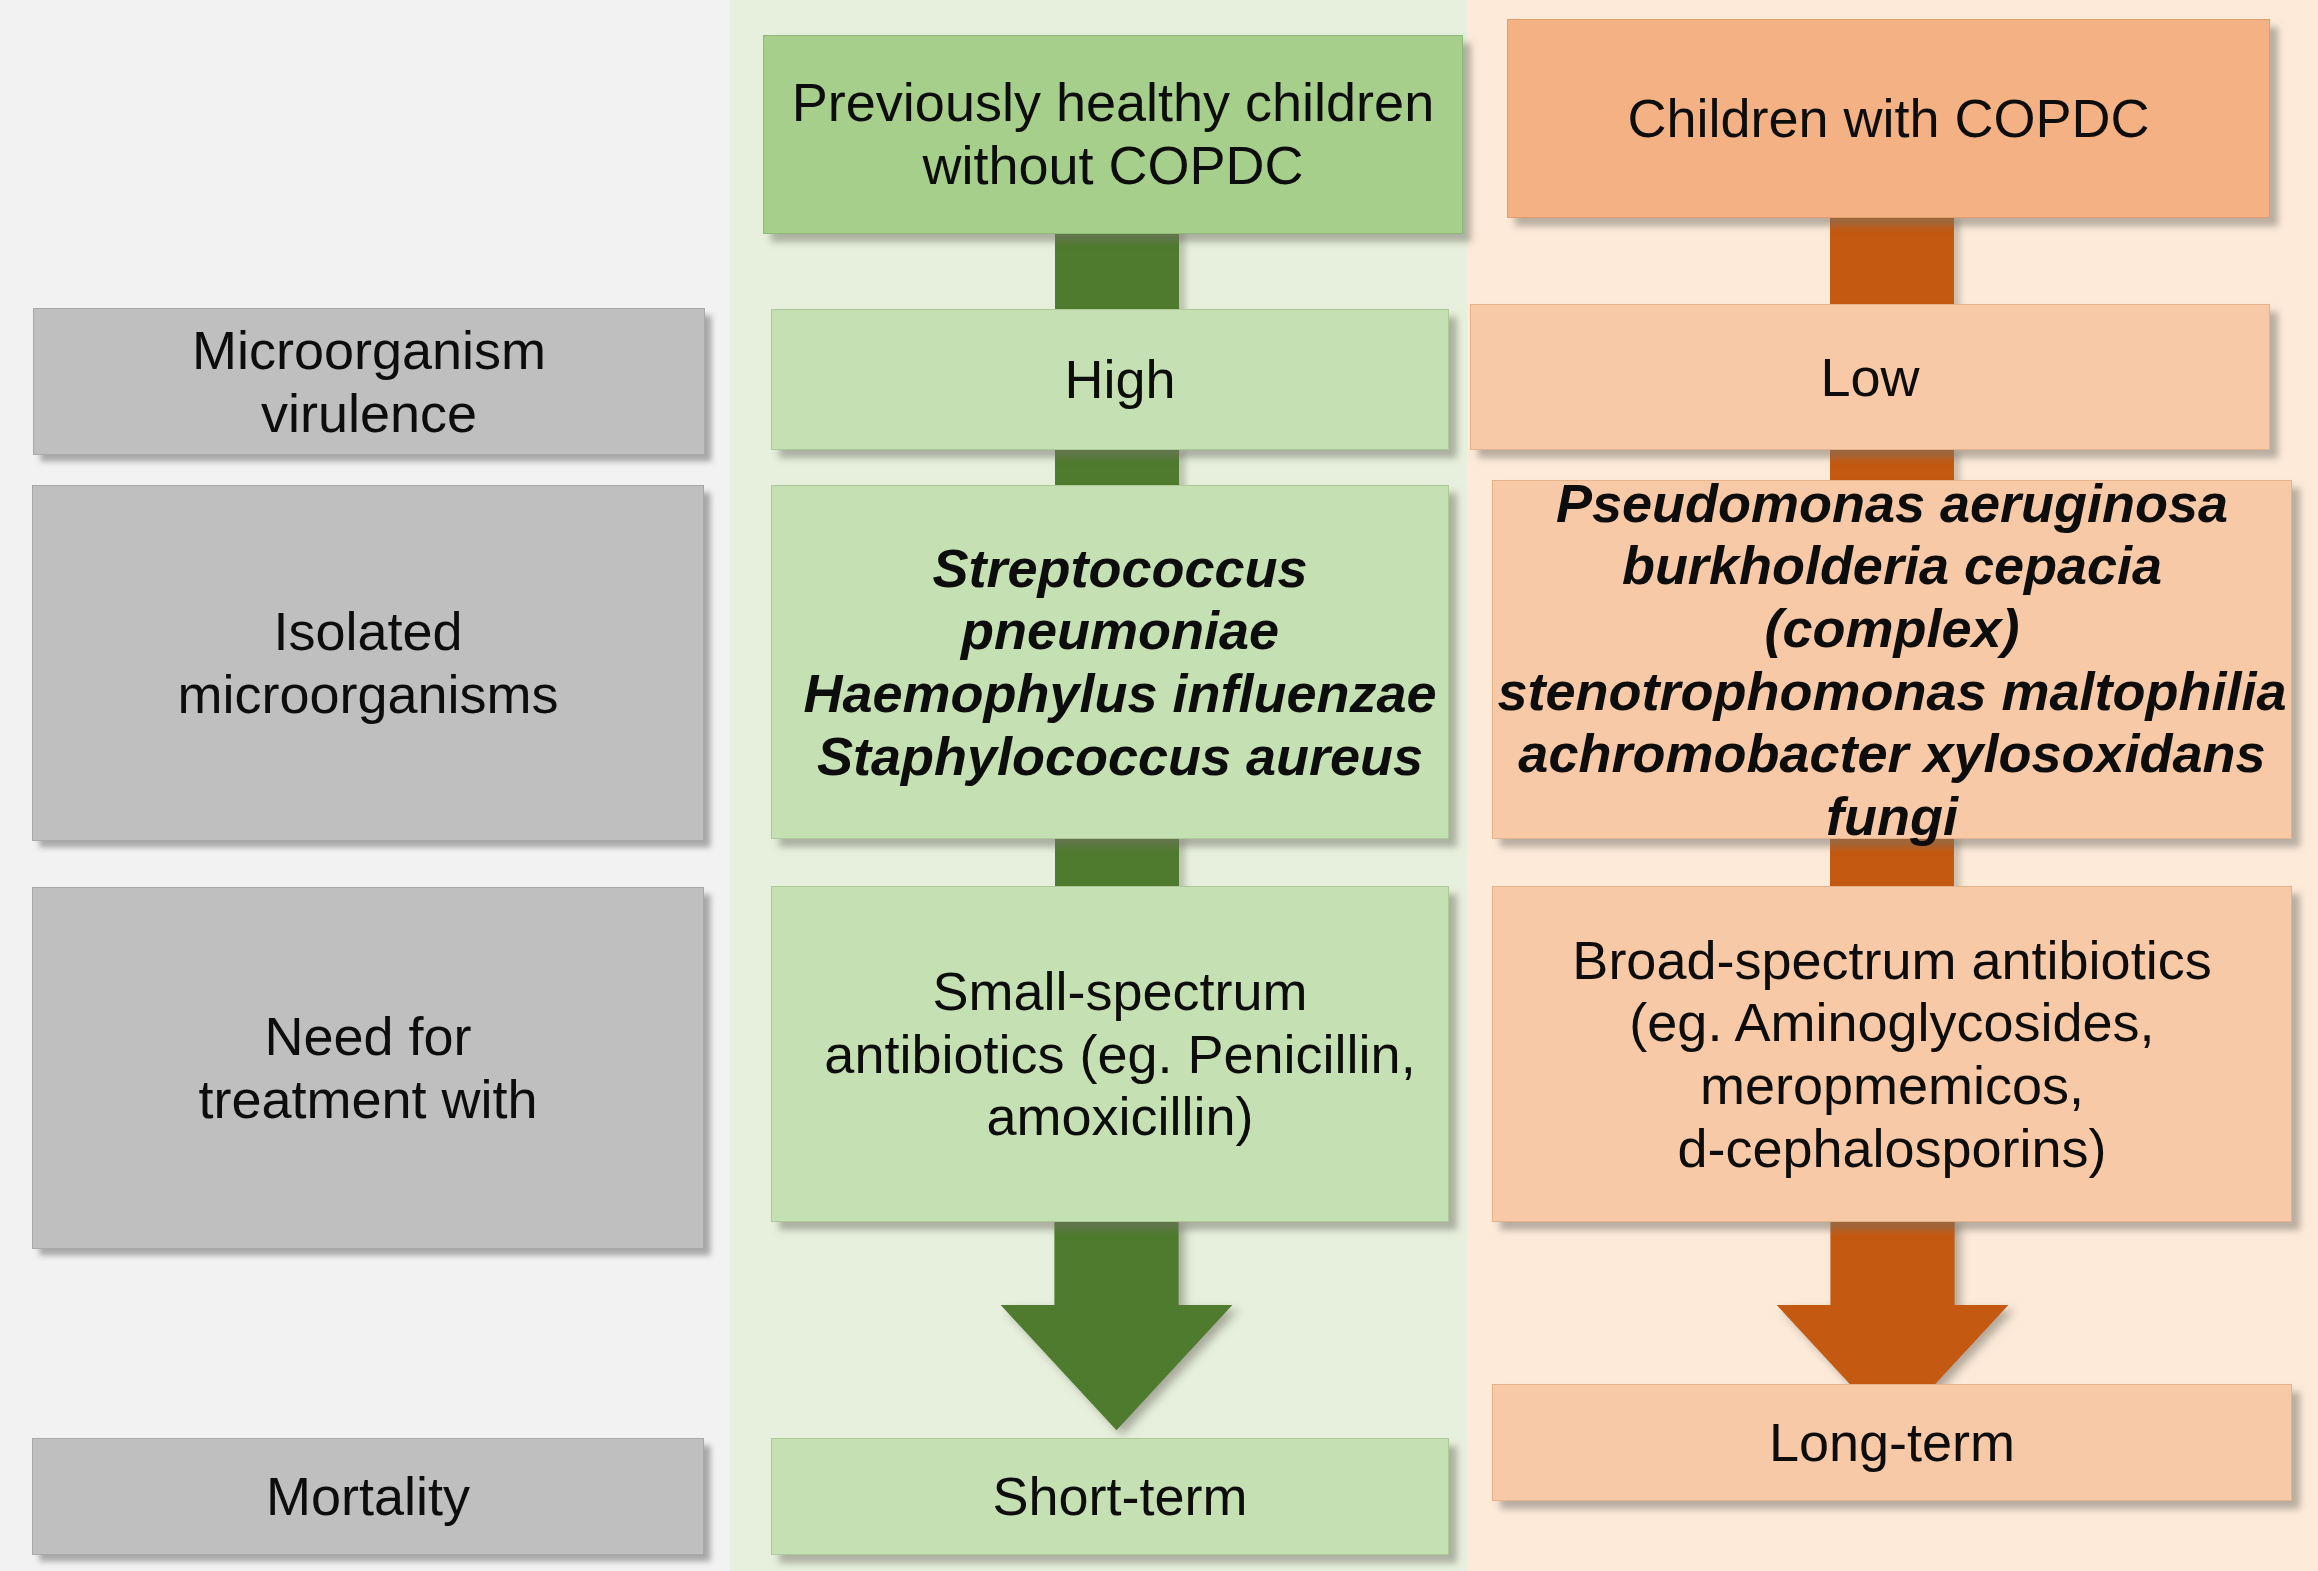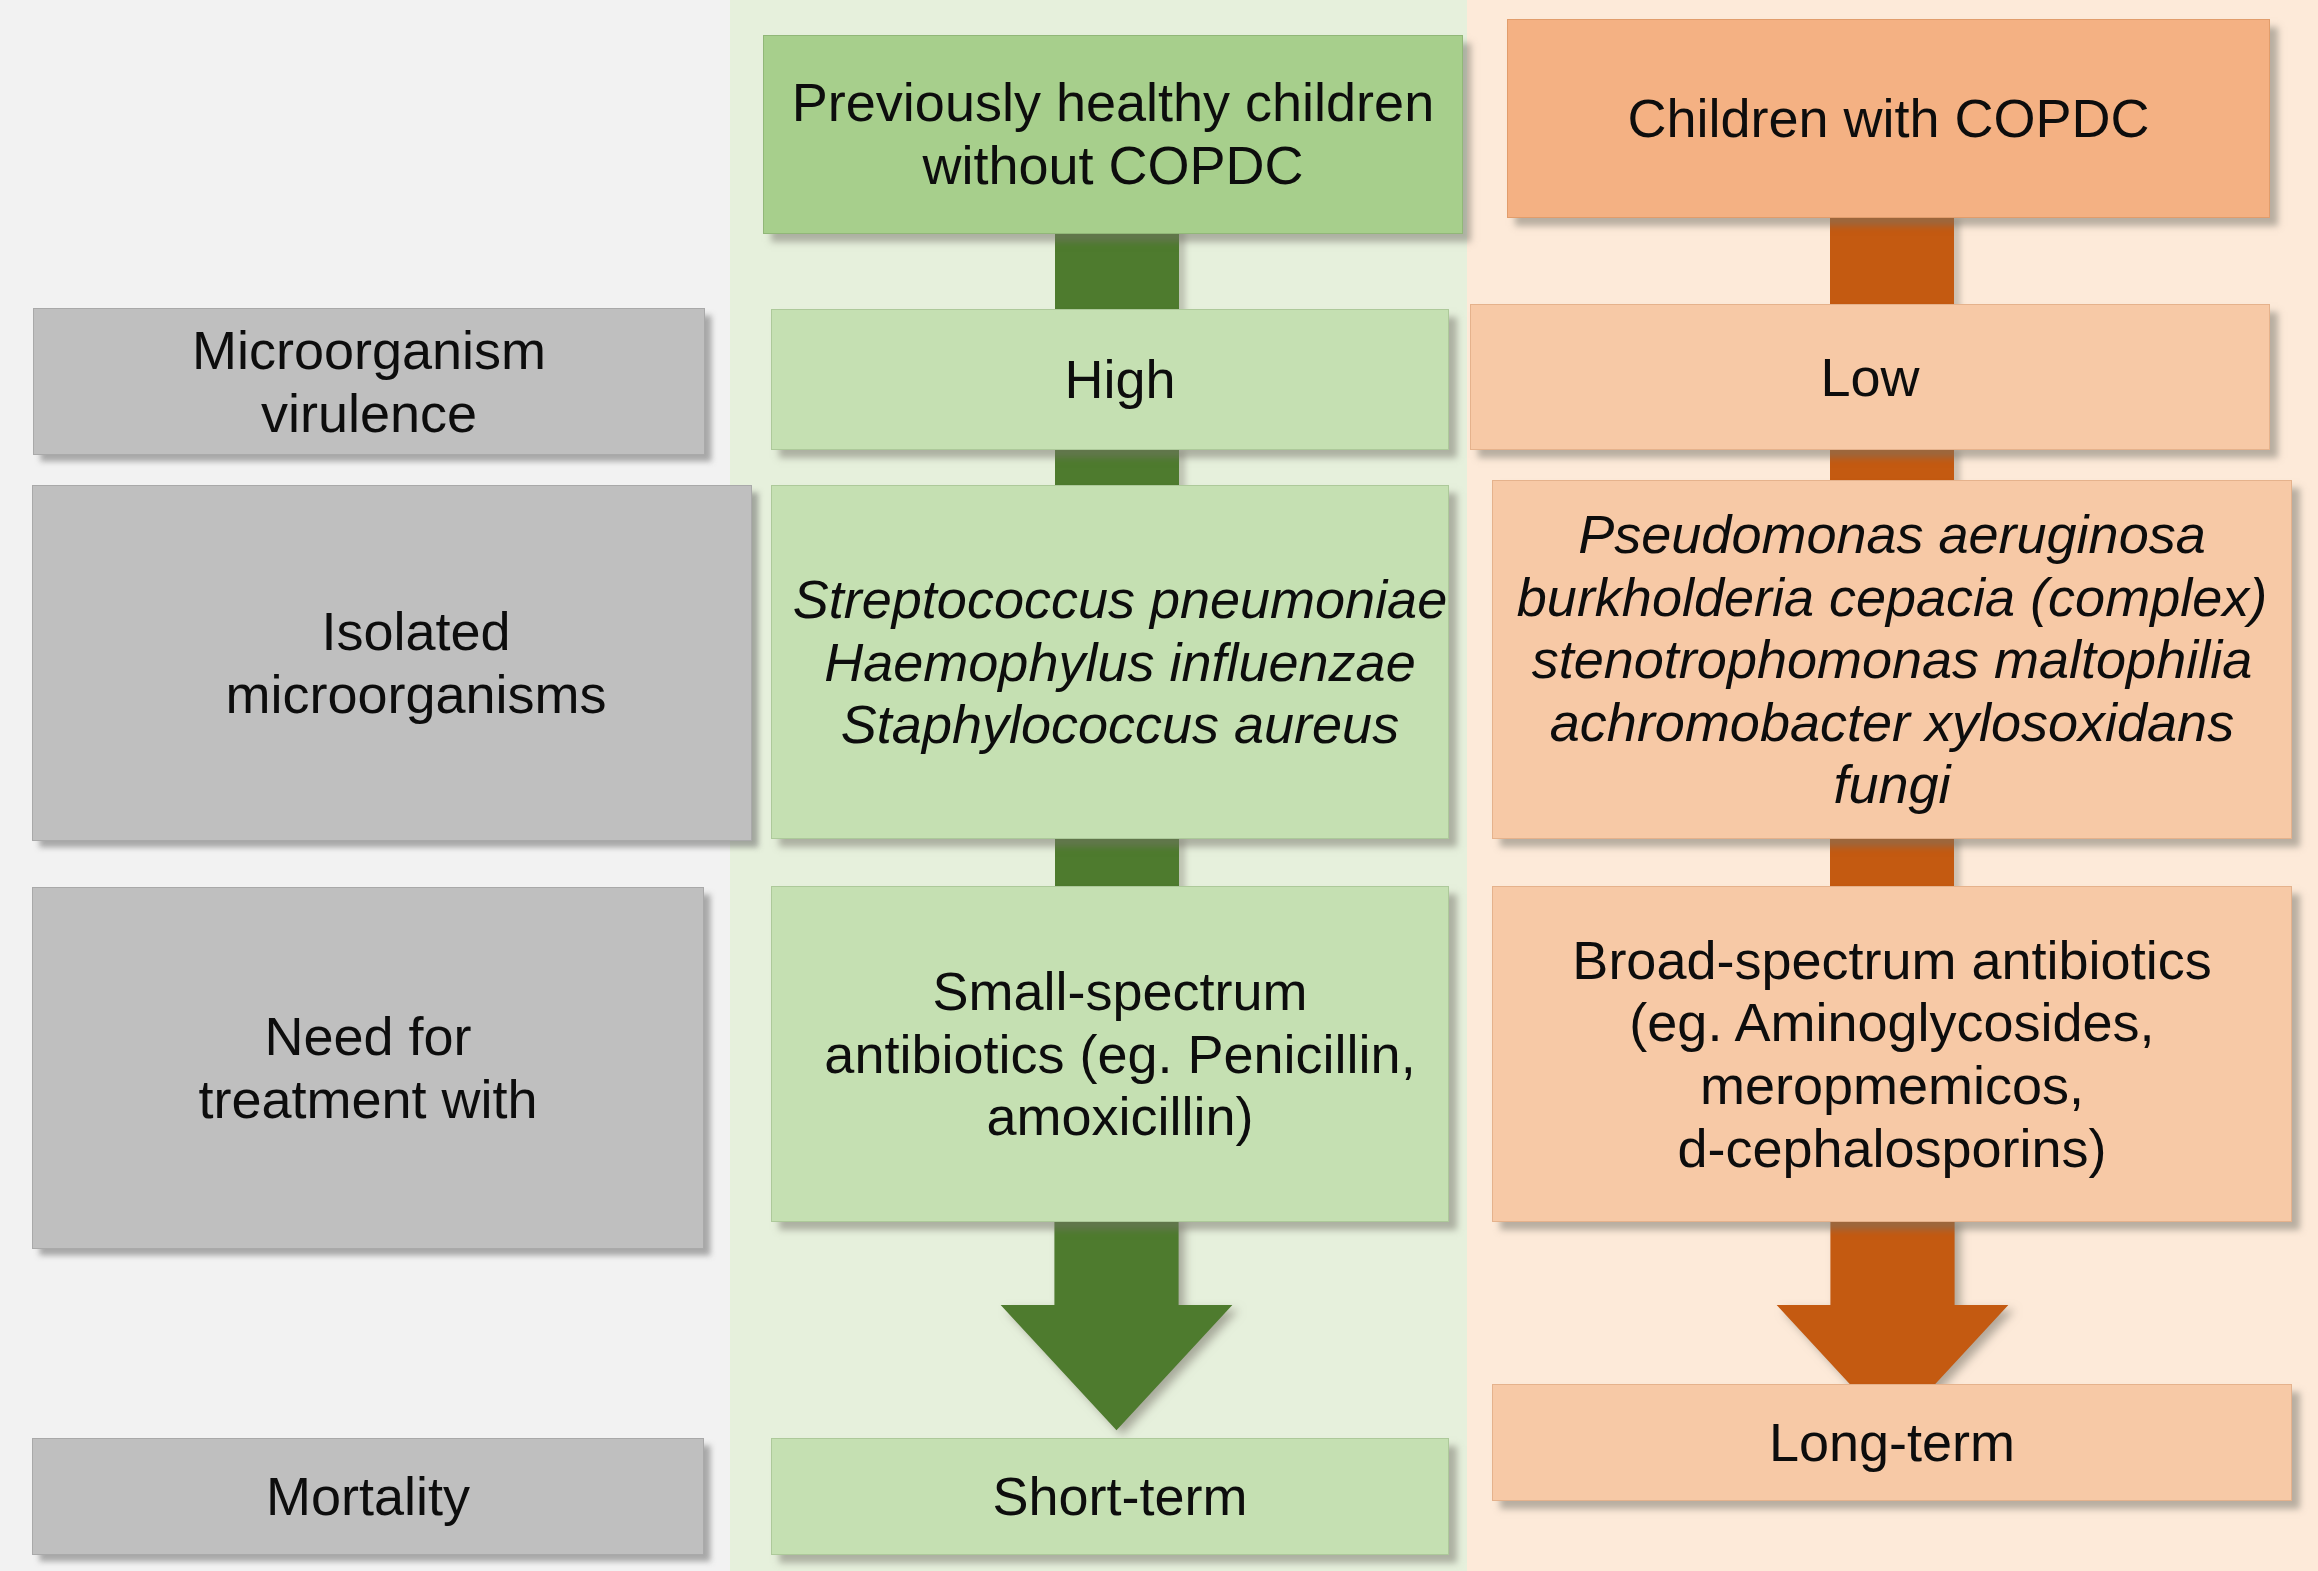--- a/index.html
+++ b/index.html
@@ -27,21 +27,21 @@
     text-align:center;
     white-space:pre-line;
     font-size:54px;line-height:1.16;
     box-shadow:8.3px 8.3px 6.5px rgba(118,115,105,0.5);
   }
   .box.gray{background:#bfbfbf;border:1.9px solid #a9a9a9;box-shadow:7.4px 7.4px 5.6px rgba(105,105,105,0.55);}
   .box.green-h{background:#a7cf8c;border:0.9px solid rgba(80,110,60,0.25);}
   .box.green{background:#c5e0b2;border:0.9px solid rgba(80,110,60,0.2);padding-left:20px;}
   .box.orange-h{background:#f4b183;border:0.9px solid rgba(150,80,20,0.2);}
   .box.orange{background:#f7c9a6;border:0.9px solid rgba(150,80,20,0.18);}
-  .italic{font-style:italic;}
+  .italic{font-style:italic;font-weight:bold;}
 </style>
 </head>
 <body>
 
 <div class="canvas">
 
   <div class="band green"></div>
   <div class="band orange"></div>
 
   <div class="shaft g" style="left:1055px;top:213px;height:98px;"></div>
@@ -56,21 +56,21 @@
     <polygon points="63,0 197,0 197,95 255,95 130,230 5,95 63,95" fill="#4e7b2e"></polygon>
   </svg>
   <svg class="big-arrow" style="left:1772px;top:1217px;" width="241" height="215" viewBox="0 0 260 232">
     <polygon points="63,0 197,0 197,95 255,95 130,230 5,95 63,95" fill="#c45a11"></polygon>
   </svg>
 
   <div class="box gray" style="left:33px;top:308px;width:670px;height:145px;">
     <span>Microorganism
 virulence</span>
   </div>
-  <div class="box gray" style="left:32px;top:485px;width:670px;height:354px;padding-left:48px;">
+  <div class="box gray" style="left:32px;top:485px;width:670px;height:354px;">
     <span>Isolated
 microorganisms</span>
   </div>
   <div class="box gray" style="left:32px;top:887px;width:670px;height:360px;">
     <span>Need for
 treatment with</span>
   </div>
   <div class="box gray" style="left:32px;top:1438px;width:670px;height:115px;">
     <span>Mortality</span>
   </div>

